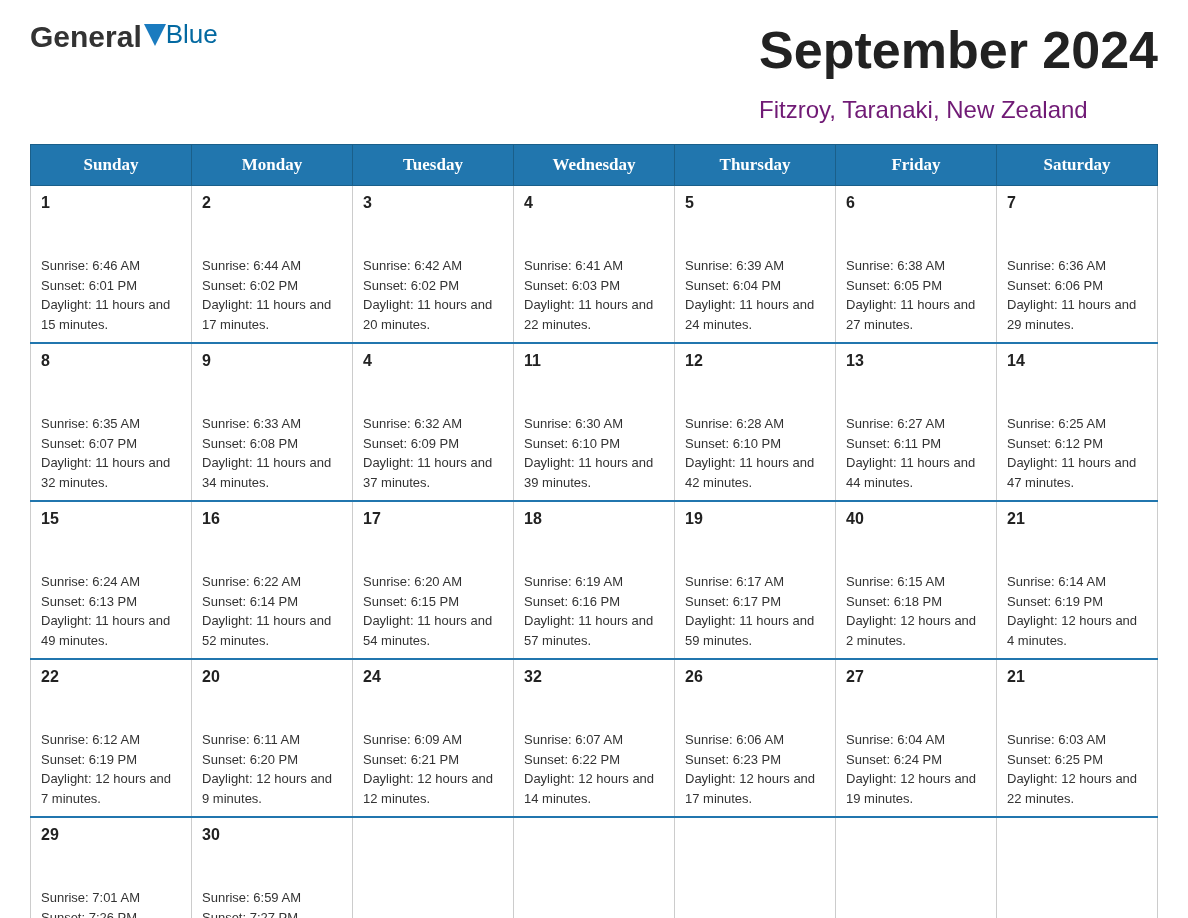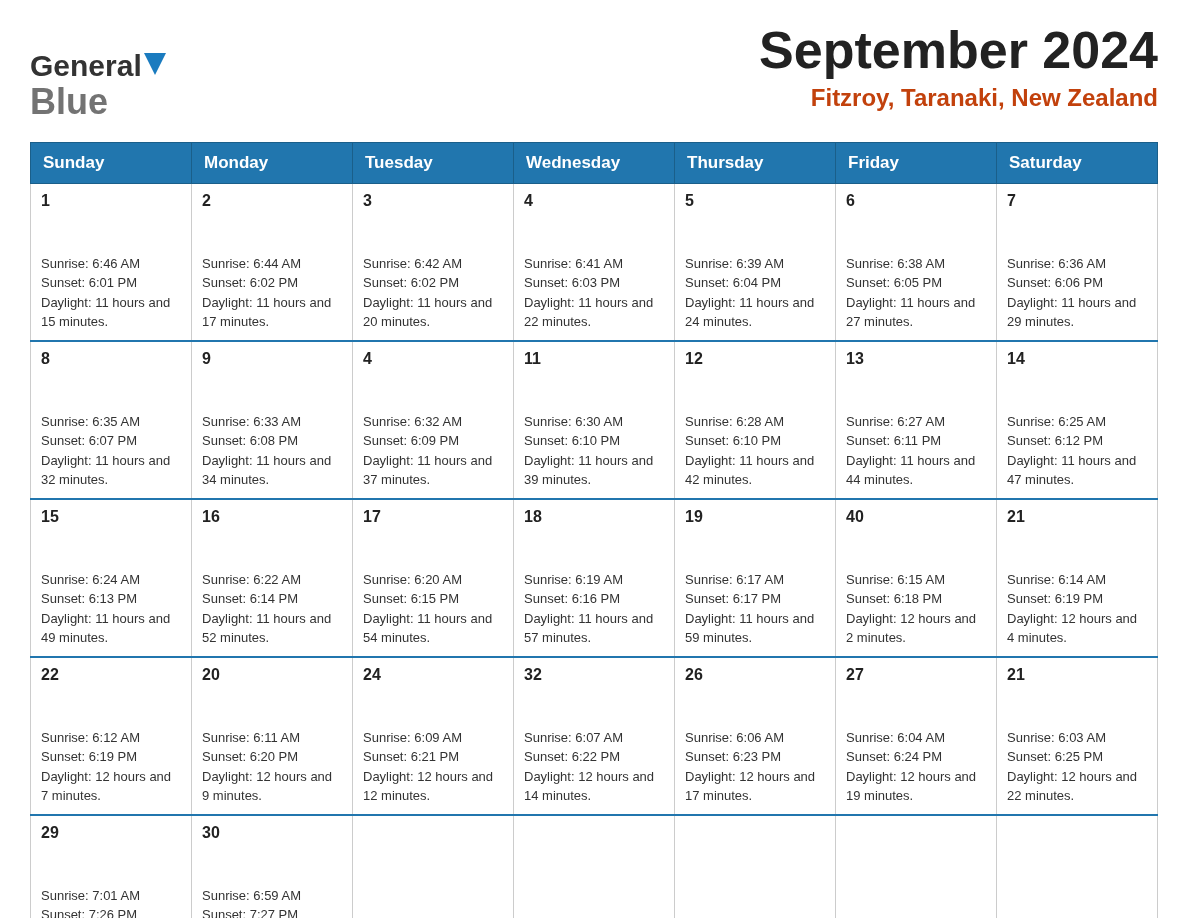--- a/index.html
+++ b/index.html
@@ -10,45 +10,46 @@
       min-height: 918px;
       padding: 20px 30px;
     }
     .header {
       display: flex;
       justify-content: space-between;
       align-items: flex-start;
       margin-bottom: 20px;
     }
     .title-block {
-      text-align: right;
+      text-align: left;
     }
     .title-block h1 {
       font-size: 52px;
       font-weight: bold;
       color: #222;
     }
     .title-block h2 {
       font-size: 24px;
-      font-weight: bold;
-      color: #c2410c;
-      margin-top: 4px;
+      font-weight: normal;
+      color: #701a75;
+      margin-top: 16px;
     }
     .calendar {
       width: 100%;
       border-collapse: collapse;
     }
     .calendar thead th {
       background-color: #2176ae;
       color: #fff;
       font-size: 17px;
       font-weight: bold;
       padding: 10px 12px;
-      text-align: left;
+      text-align: center;
       border: 1px solid #1a5f8a;
+      font-family: Liberation Serif, serif;
     }
     .calendar tbody td {
       vertical-align: top;
       padding: 8px 10px;
       border: 1px solid #ccc;
       font-size: 13.5px;
       color: #333;
       width: 14.28%;
       min-height: 90px;
     }
@@ -69,33 +70,32 @@
     }
     .empty-cell {
       background: #fff;
     }
     .logo-wrapper {
       display: flex;
       align-items: center;
     }
     .logo-name {
       display: flex;
-      flex-direction: column;
-      margin-top: 29px;
+      flex-direction: row;
     }
     .general-text {
       font-size: 30px;
       font-weight: bold;
       color: #333;
       line-height: 1.1;
     }
     .blue-text {
-      font-size: 36px;
-      font-weight: bold;
-      color: #737373;
+      font-size: 26px;
+      font-weight: normal;
+      color: #0369a1;
       line-height: 1.1;
     }
   </style>
 </head>
 <body>
 
 <div class="header">
   <div class="logo-wrapper">
     <div class="logo-name">
       <div style="display:flex;align-items:center;">

